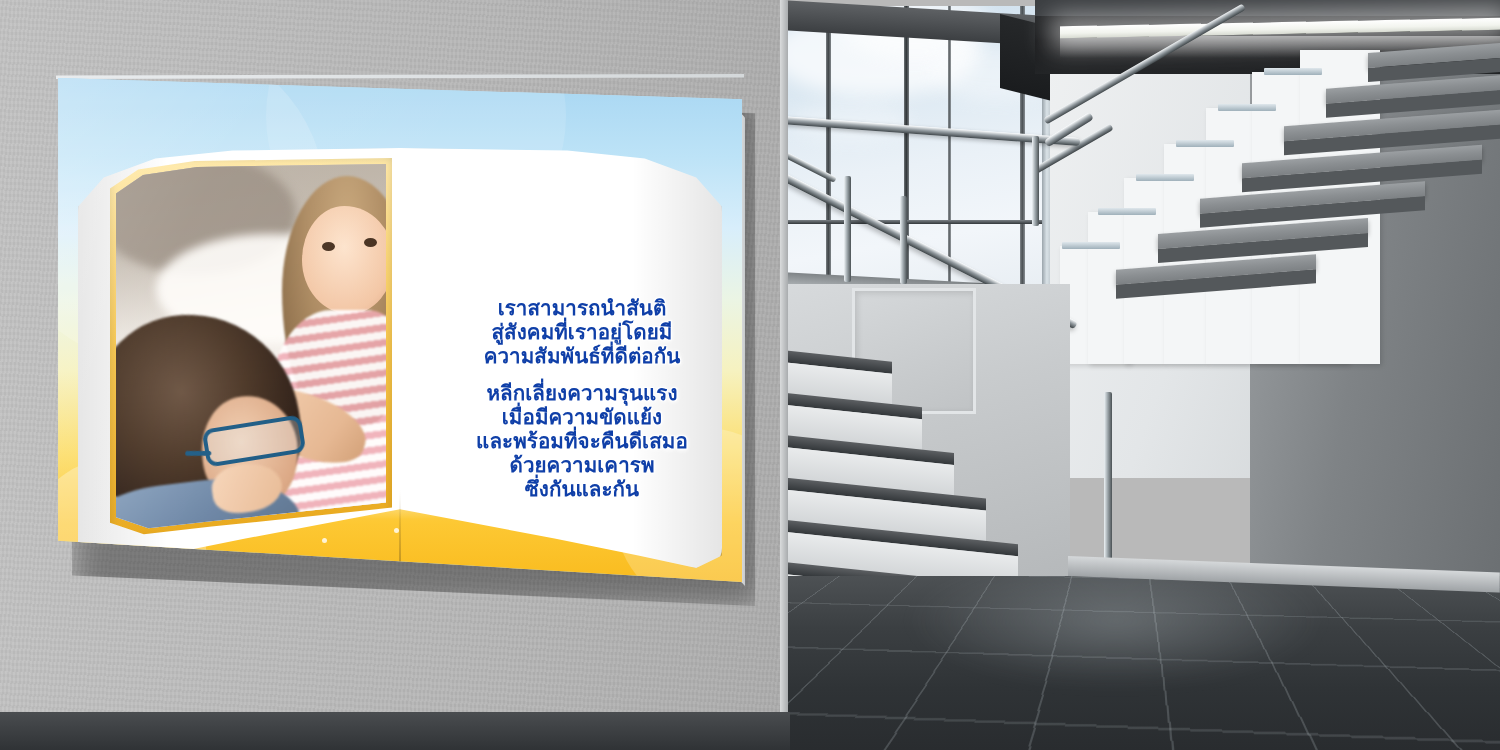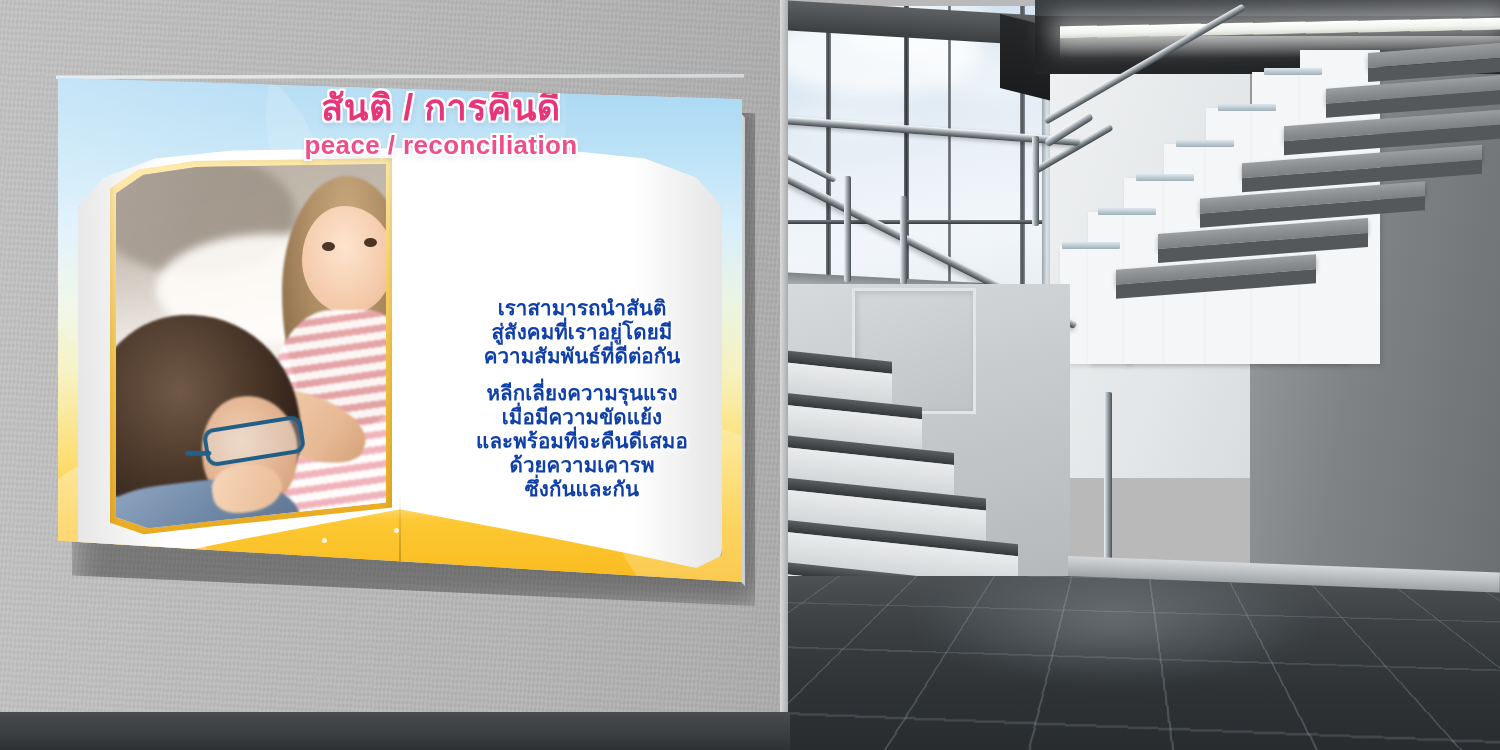--- a/index.html
+++ b/index.html
@@ -602,22 +602,18 @@
           <p>
             <span class="ln">หลีกเลี่ยงความรุนแรง</span>
             <span class="ln">เมื่อมีความขัดแย้ง</span>
             <span class="ln">และพร้อมที่จะคืนดีเสมอ</span>
             <span class="ln">ด้วยความเคารพ</span>
             <span class="ln">ซึ่งกันและกัน</span>
           </p>
         </div>
       </div>
 
-      <div class="title-wrap">
-        <div class="title-th">สันติ / การคืนดี</div>
-        <div class="title-en">peace / reconciliation</div>
-      </div>
 
       <div class="poster-gloss"></div>
     </div>
   </div>
 
 </div>
 
 </body></html>

